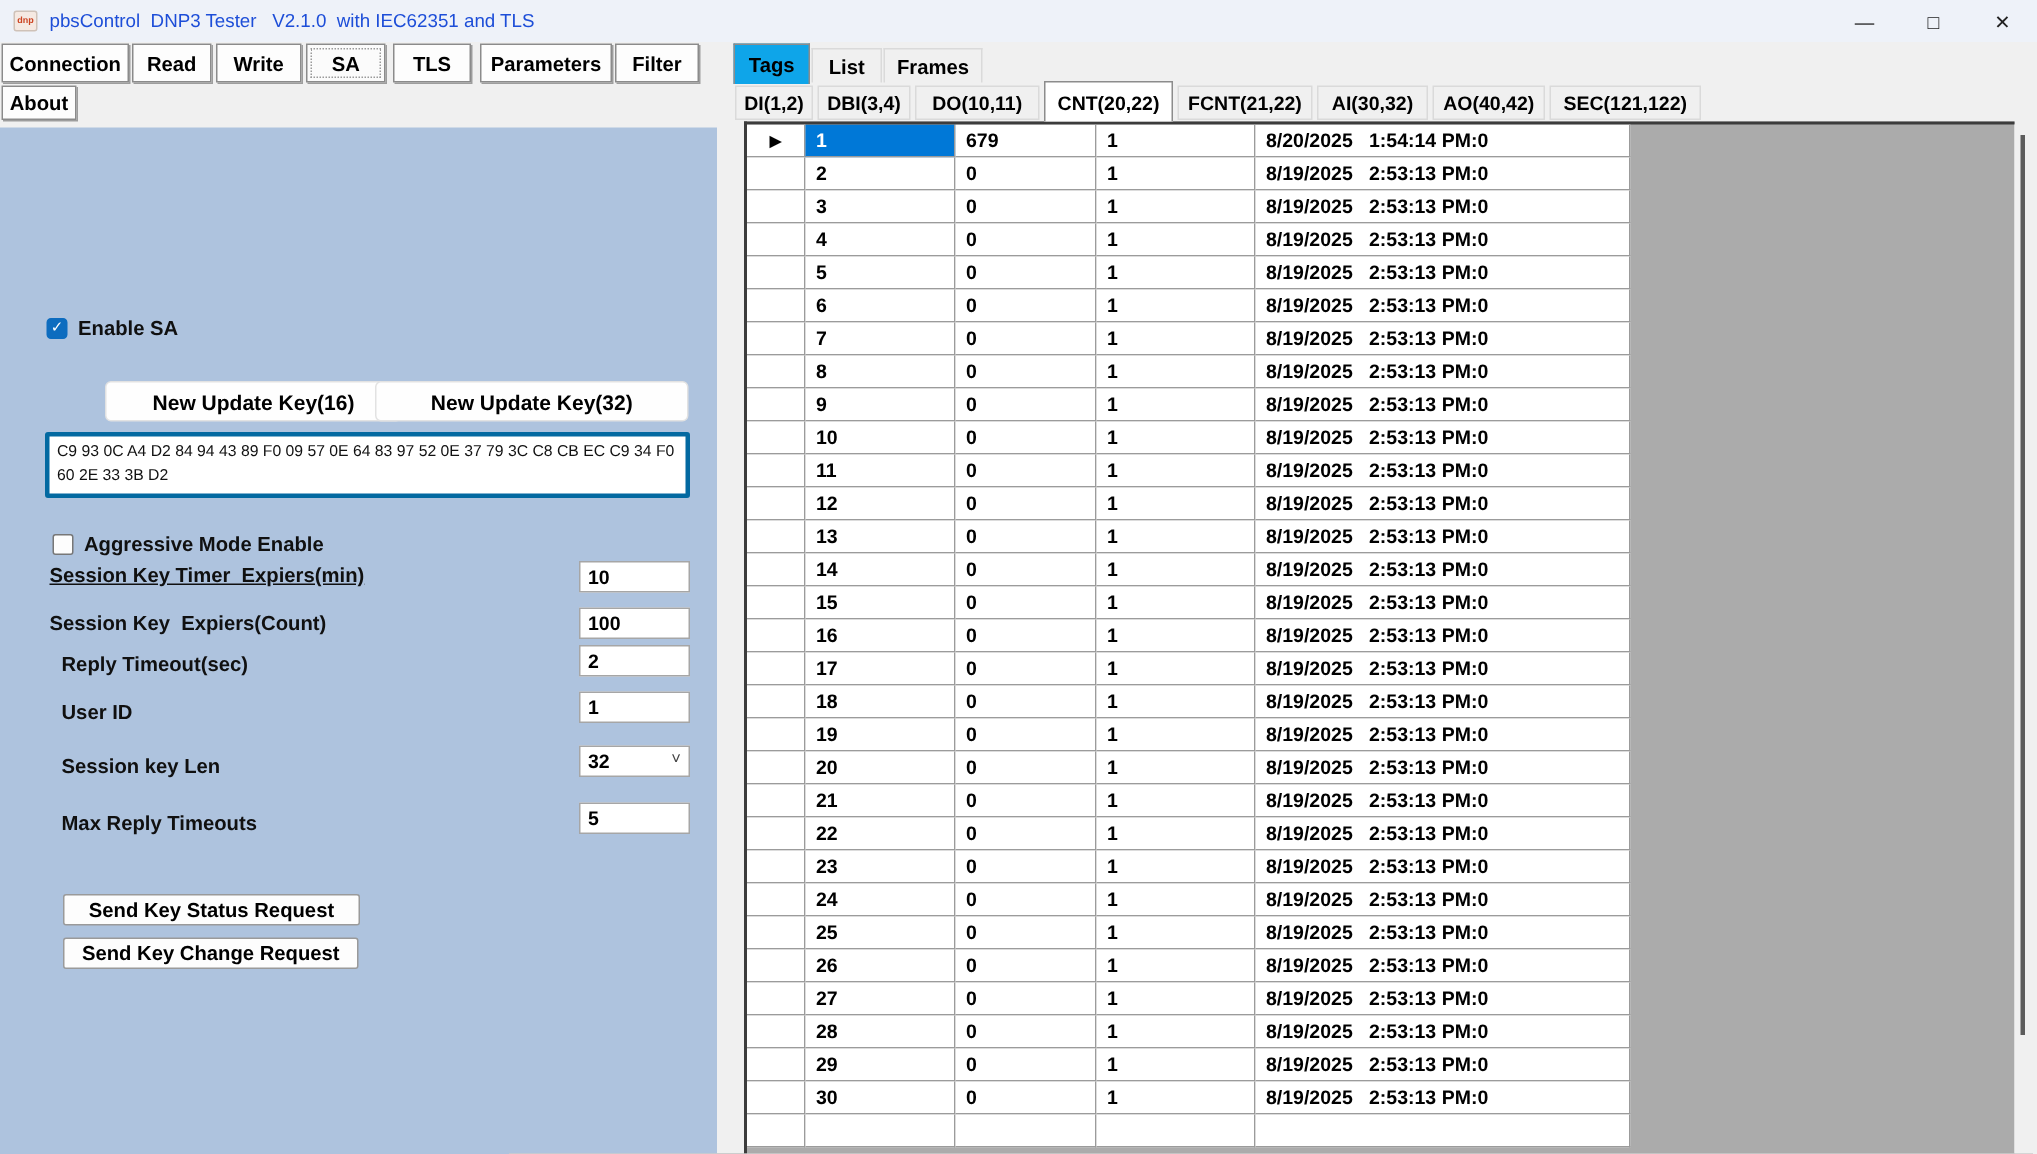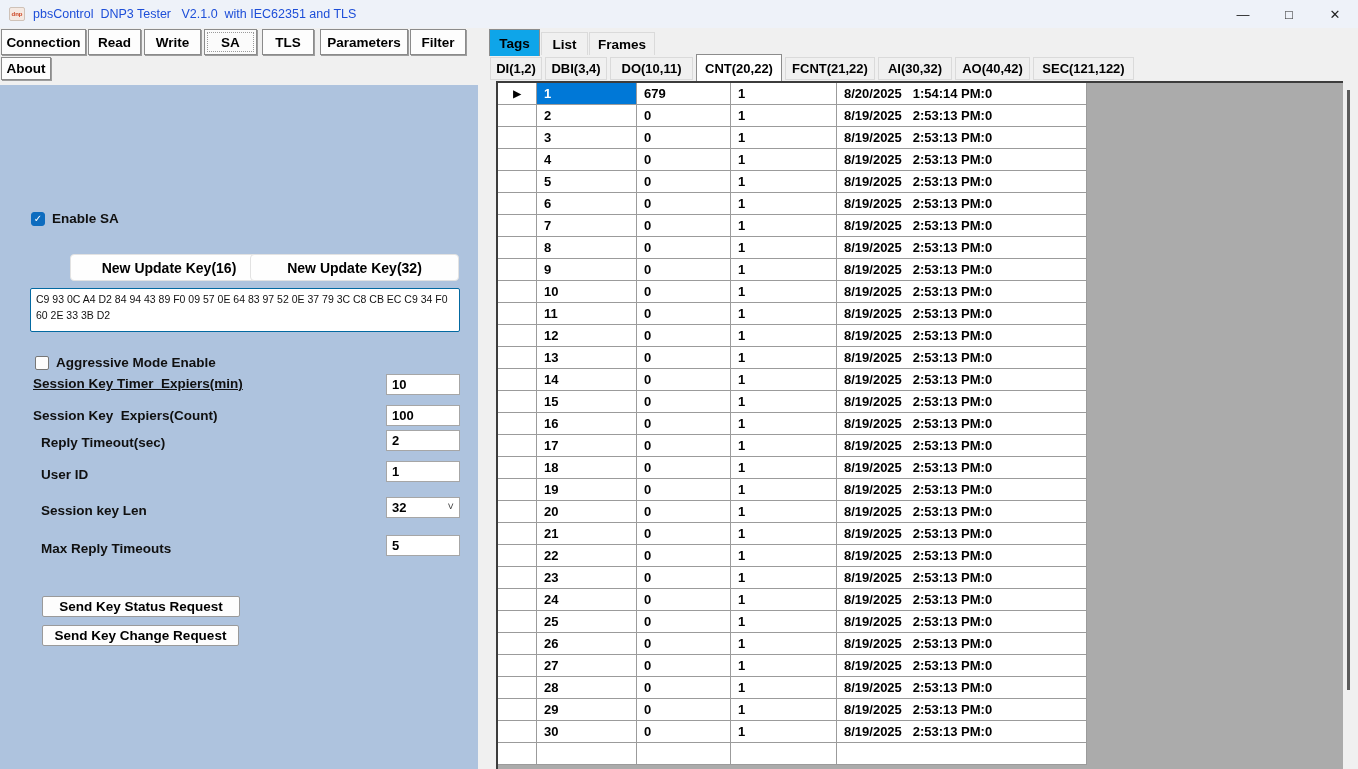--- a/index.html
+++ b/index.html
@@ -50,21 +50,21 @@
   .chk-box.checked { background:#0d6cbf; color:#fff; border:1px solid #0d6cbf; }
   .chk-box.unchecked { background:#fdfdfd; color:transparent; border:1px solid #777; border-radius:2px; }
   .chk-label { font-weight:bold; font-size:13.5px; color:#101010; }
   .key-btn {
     position:absolute; height:27px; background:#fefefe; border:1px solid #e2e2e2;
     border-radius:4px; font-weight:bold; font-size:14px; color:#000;
     display:flex; align-items:center; justify-content:center; cursor:default;
   }
   .key-area {
     position:absolute; left:30px; top:203px; width:430px; height:44px;
-    background:#fff; border:1px solid #0369a1; border-radius:2px;
+    background:#fff; border:3px solid #0369a1; border-radius:2px;
     font-size:10.5px; line-height:1.5; padding:3px 5px; color:#111;
     word-spacing:0px; overflow:hidden;
   }
   .field-label { position:absolute; font-weight:bold; font-size:13.5px; color:#101010; white-space:pre; }
   .field-input {
     position:absolute; left:386px; width:74px; height:21px;
     background:#fff; border:1px solid #a6a6a6;
     font-weight:bold; font-size:13px; padding-left:5px; color:#000;
     display:flex; align-items:center;
   }

